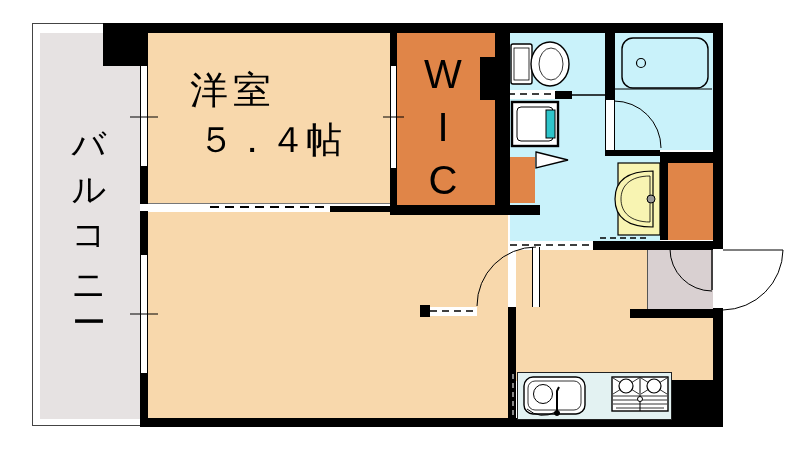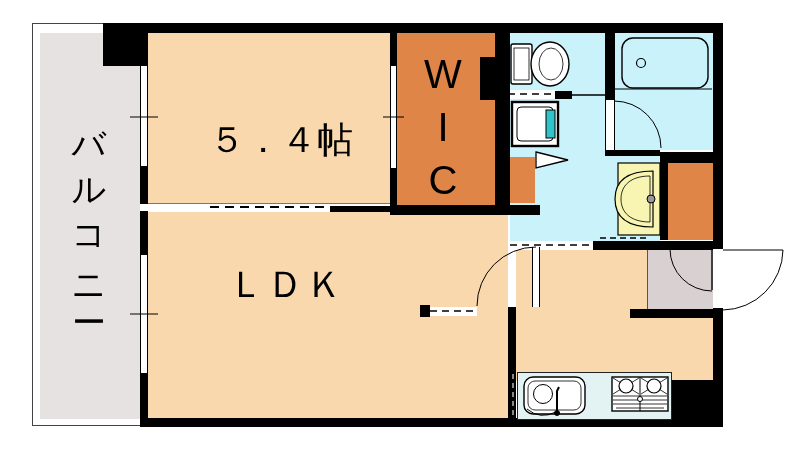--- a/index.html
+++ b/index.html
@@ -142,16 +142,16 @@
       <path d="M640,377 L640,411" stroke-width="1"></path>
       <path d="M613,378 L639,394 M639,378 L613,394 M641,378 L667,394 M667,378 L641,394" stroke-width="0.8"></path>
       <circle cx="626" cy="386" r="7" fill="#fff" stroke-width="1.2"></circle>
       <circle cx="654" cy="386" r="7" fill="#fff" stroke-width="1.2"></circle>
       <path d="M613,396 L667,396 M613,400 L667,400 M613,404 L667,404 M616,408 L664,408" stroke-width="0.8"></path>
       <circle cx="640" cy="399" r="2.5" fill="#fff" stroke-width="1"></circle>
     </g>
   </svg>
 
   <div class="label vtext lab" style="left:70px;top:106px;font-size:34px;letter-spacing:11px;">バルコニー</div>
-  <div class="label lab" style="left:198px;top:120px;font-size:36px;margin-left:11px;">５．４帖</div>
+  <div class="label lab" style="left:190px;top:70px;font-size:38px;letter-spacing:5px;">洋室</div>
+  <div class="label lab" style="left:198px;top:120px;font-size:36px;">５．４帖</div>
   <div class="label vtext lab" style="left:421px;top:52px;font-size:40px;letter-spacing:9px;">WIC</div>
-  <div class="label lab" style="left:228px;top:265px;font-size:37px;letter-spacing:2px;">ＬＤＫ</div>
 </div>
 
 </body></html>

